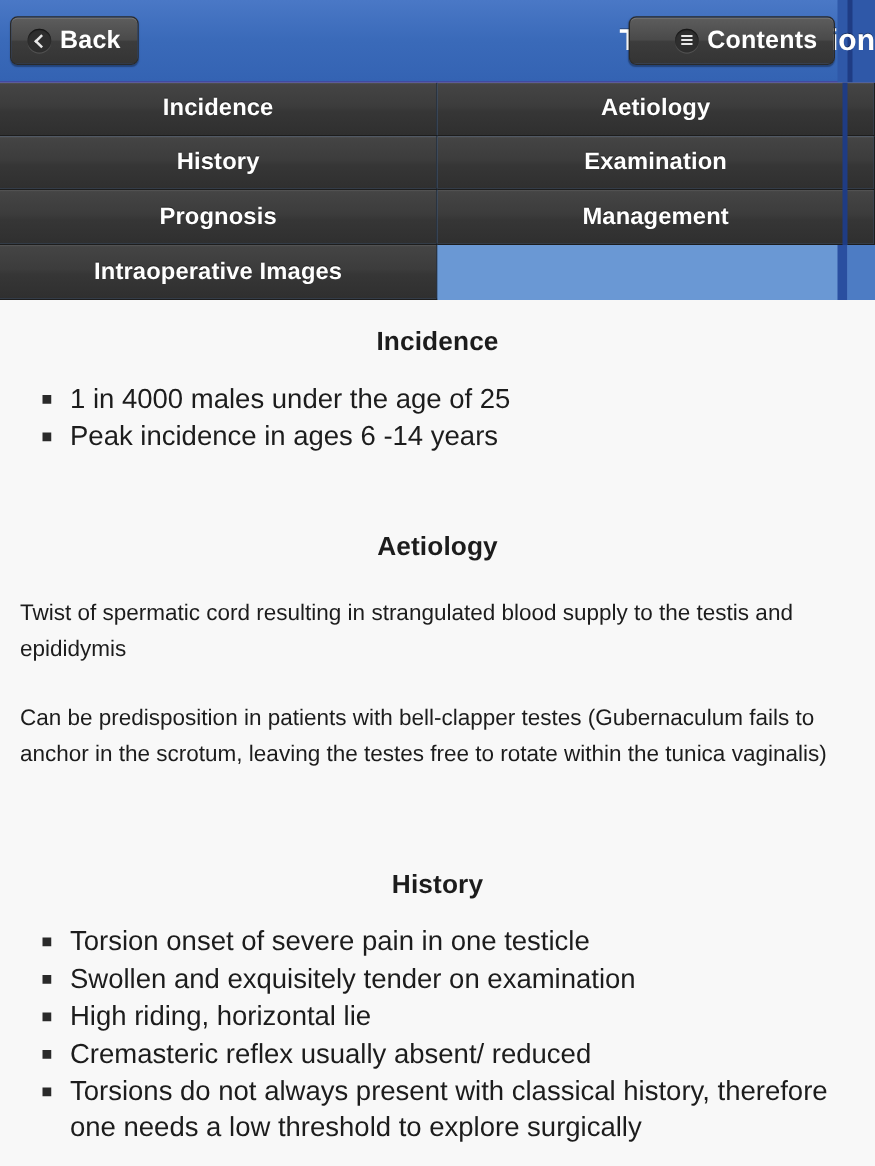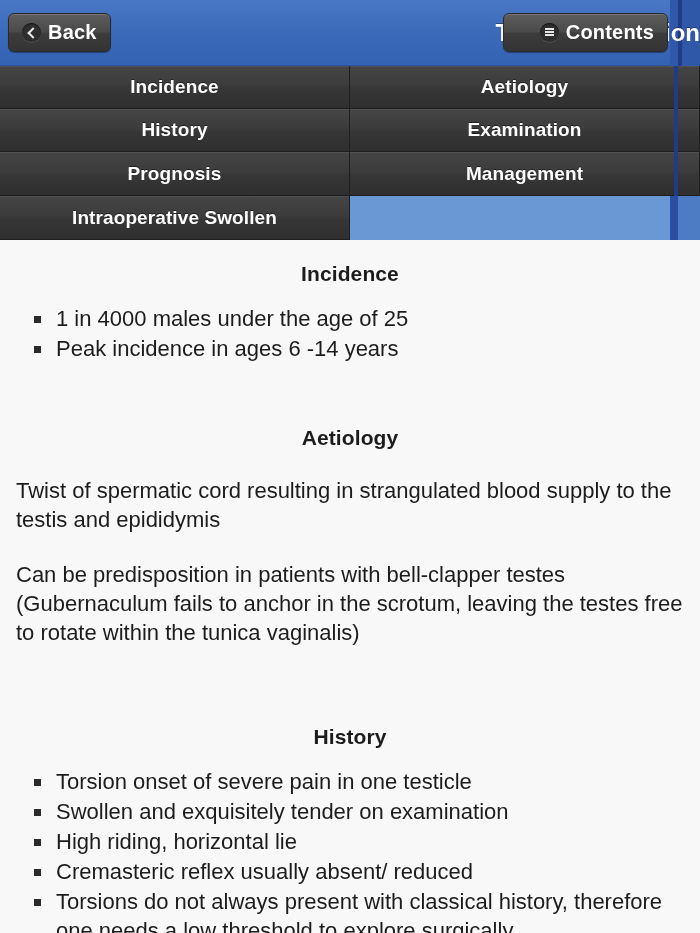--- a/index.html
+++ b/index.html
@@ -218,21 +218,21 @@
   .bullets li::before {
     content: "";
     position: absolute;
     left: 2px;
     top: 12px;
     width: 7px;
     height: 7px;
     background: #2a2a2a;
   }
   .para {
-    font-size: 22px;
+    font-size: 18px;
     line-height: 29px;
     color: #1c1c1c;
     margin: 0 0 26px 0;
     padding: 0 2px;
   }
   .para.first { margin-top: 26px; }
   .spacer-lg { height: 40px; }
   .spacer-md { height: 30px; }
 </style>
 </head>
@@ -275,21 +275,21 @@
     <div class="tab">
         <span>Examination</span>
       </div>
     <div class="tab">
         <span>Prognosis</span>
       </div>
     <div class="tab">
         <span>Management</span>
       </div>
     <div class="tab">
-        <span>Intraoperative Swollen</span>
+        <span>Intraoperative Images</span>
       </div>
     <div class="tab empty"></div>
 
     <div class="grid-right-strip">
       <div class="darkline"></div>
       <div class="dark"></div>
       <div class="light"></div>
     </div>
   </div>
 

